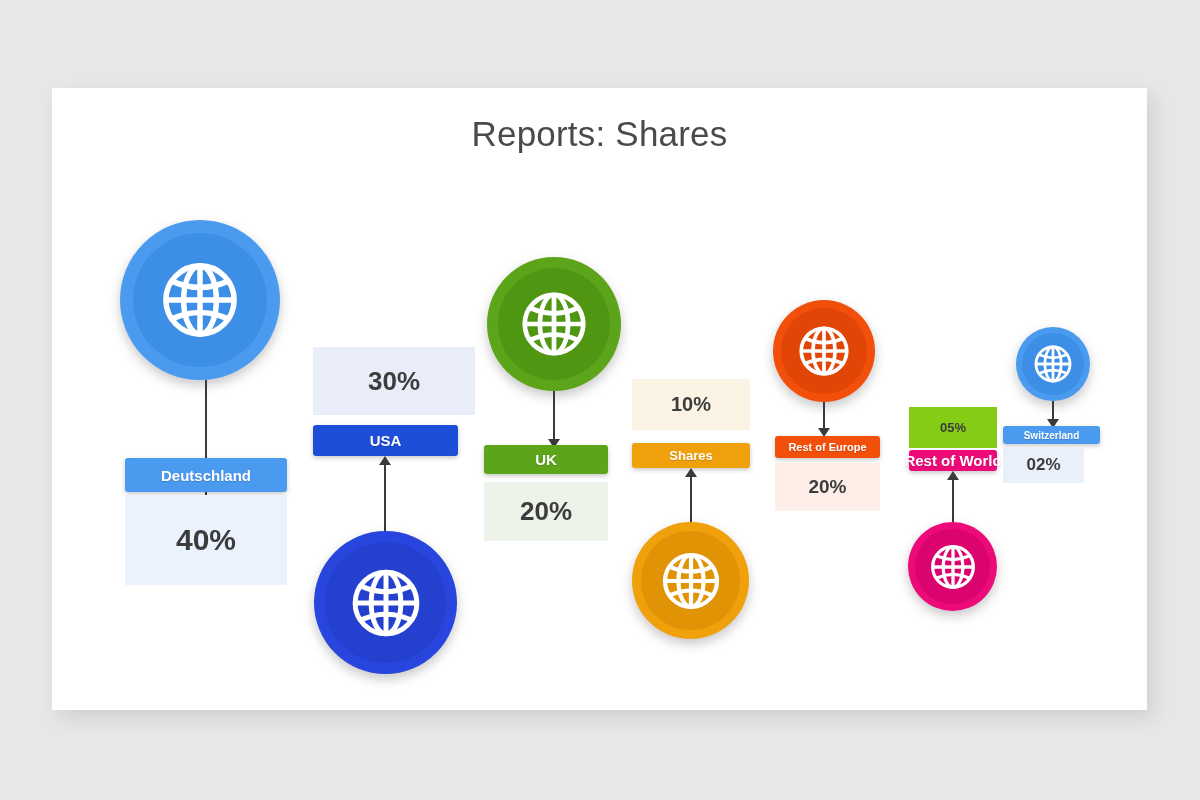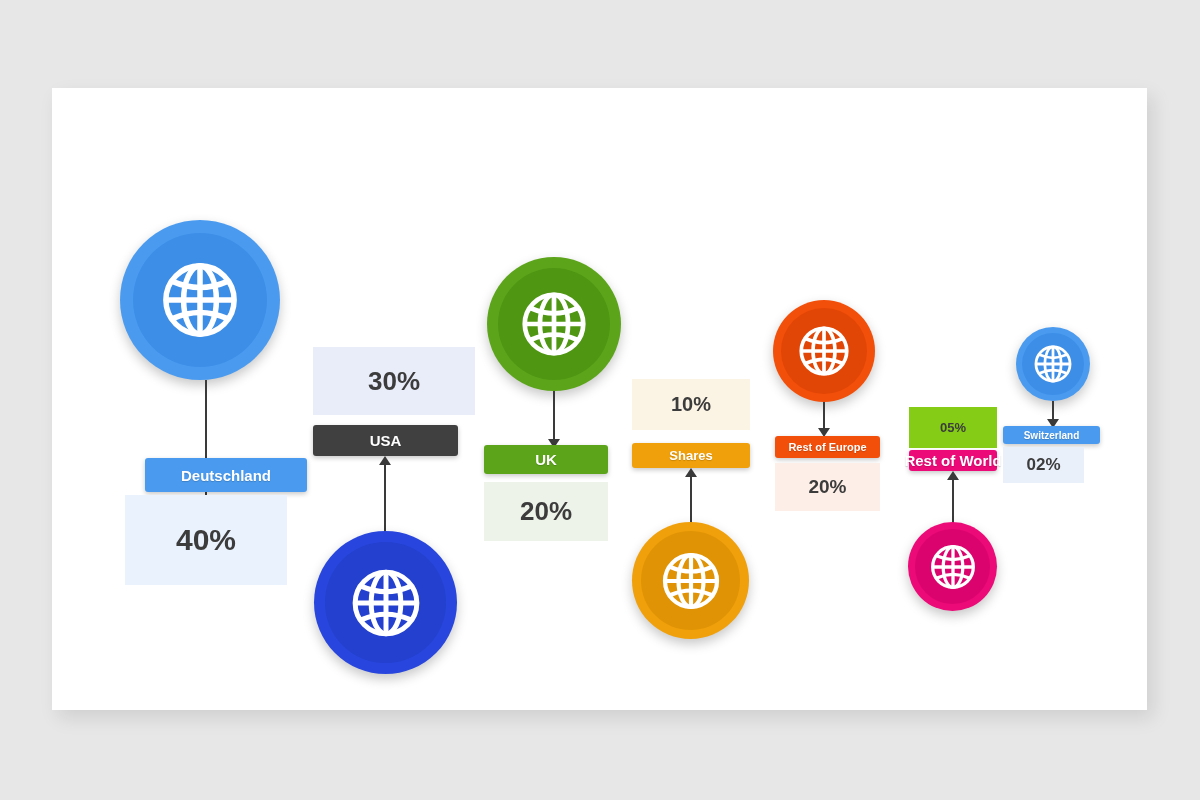--- a/index.html
+++ b/index.html
@@ -103,50 +103,51 @@
     justify-content: center;
     color: #3c3c3c;
     font-weight: bold;
   }
 </style>
 </head>
 <body>
 
 <div id="slide">
 
+  <div id="title">Reports: Shares</div>
 
   <div class="node">
     <div class="badge" style="left:68px; top:132px; width:160px; height:160px; background:#4a9bf0;">
       <div class="ring" style="background:#3d8ee6;"></div>
       <svg width="84" height="84" viewBox="0 0 64 64">
         <g fill="none" stroke="#ffffff" stroke-width="4.2">
           <circle cx="32" cy="32" r="26"></circle>
           <ellipse cx="32" cy="32" rx="12.5" ry="26"></ellipse>
           <line x1="32" y1="6" x2="32" y2="58"></line>
           <line x1="6" y1="32" x2="58" y2="32"></line>
           <path d="M11.5 18 Q32 27 52.5 18"></path>
           <path d="M11.5 46 Q32 37 52.5 46"></path>
         </g>
       </svg>
     </div>
     <div class="connector" style="left:153px; top:292px; height:148px;"></div>
     <div class="arrow-down" style="left:148px; top:440px;"></div>
-    <div class="label-box" style="left:73px; top:370px; width:162px; height:34px; background:#4a9bf0; font-size:15px;margin-left:20px;">
+    <div class="label-box" style="left:73px; top:370px; width:162px; height:34px; background:#4a9bf0; font-size:15px;">
       <span>Deutschland</span>
     </div>
     <div class="value-box" style="left:73px; top:407px; width:162px; height:90px; background:#eaf2fd; font-size:30px;">
       <span>40%</span>
     </div>
   </div>
 
   <div class="node">
     <div class="value-box" style="left:261px; top:259px; width:162px; height:68px; background:#e9edfa; font-size:26px;">
       <span>30%</span>
     </div>
-    <div class="label-box" style="left:261px; top:337px; width:145px; height:31px; background:#404040; font-size:15px;">
+    <div class="label-box" style="left:261px; top:337px; width:145px; height:31px; background:#1d4ed8; font-size:15px;">
       <span>USA</span>
     </div>
     <div class="connector" style="left:332px; top:377px; height:126px;"></div>
     <div class="arrow-up" style="left:327px; top:368px;"></div>
     <div class="badge" style="left:262px; top:443px; width:143px; height:143px; background:#2846dd;">
       <div class="ring" style="background:#2340cf;"></div>
       <svg width="76" height="76" viewBox="0 0 64 64">
         <g fill="none" stroke="#ffffff" stroke-width="4.2">
           <circle cx="32" cy="32" r="26"></circle>
           <ellipse cx="32" cy="32" rx="12.5" ry="26"></ellipse>

